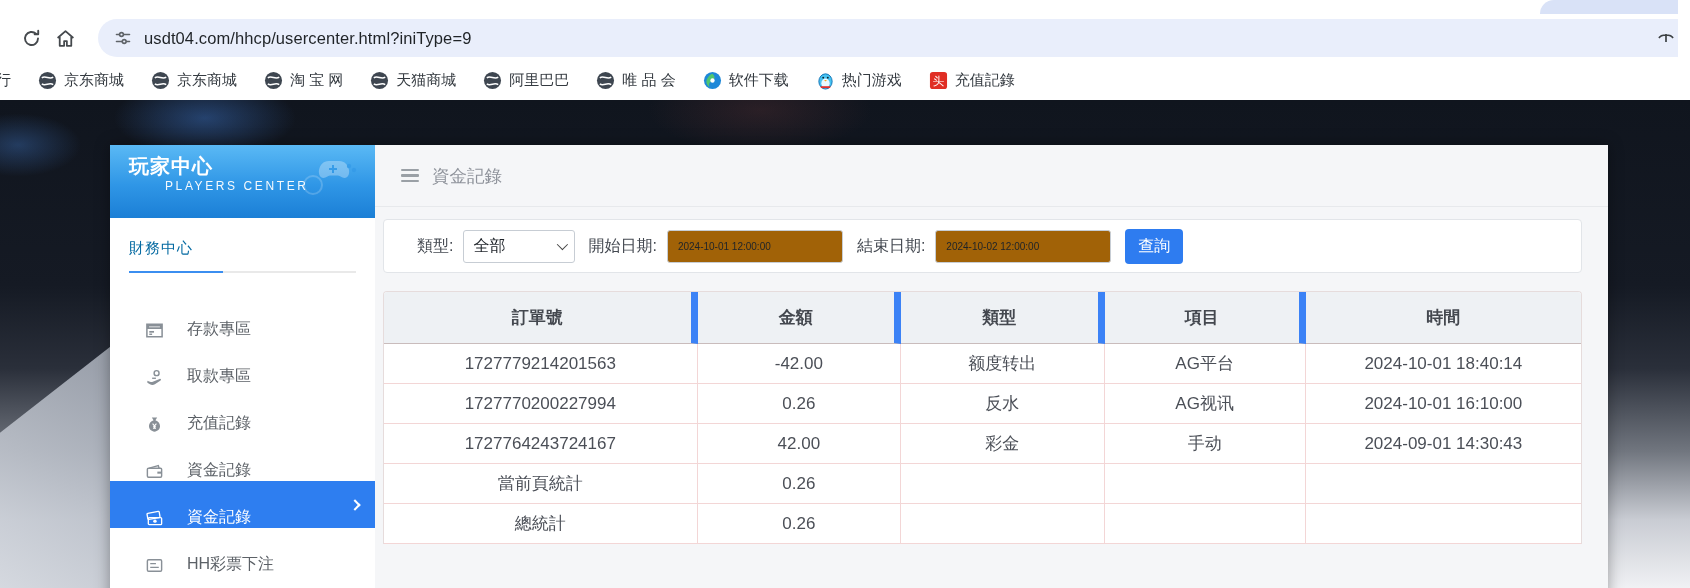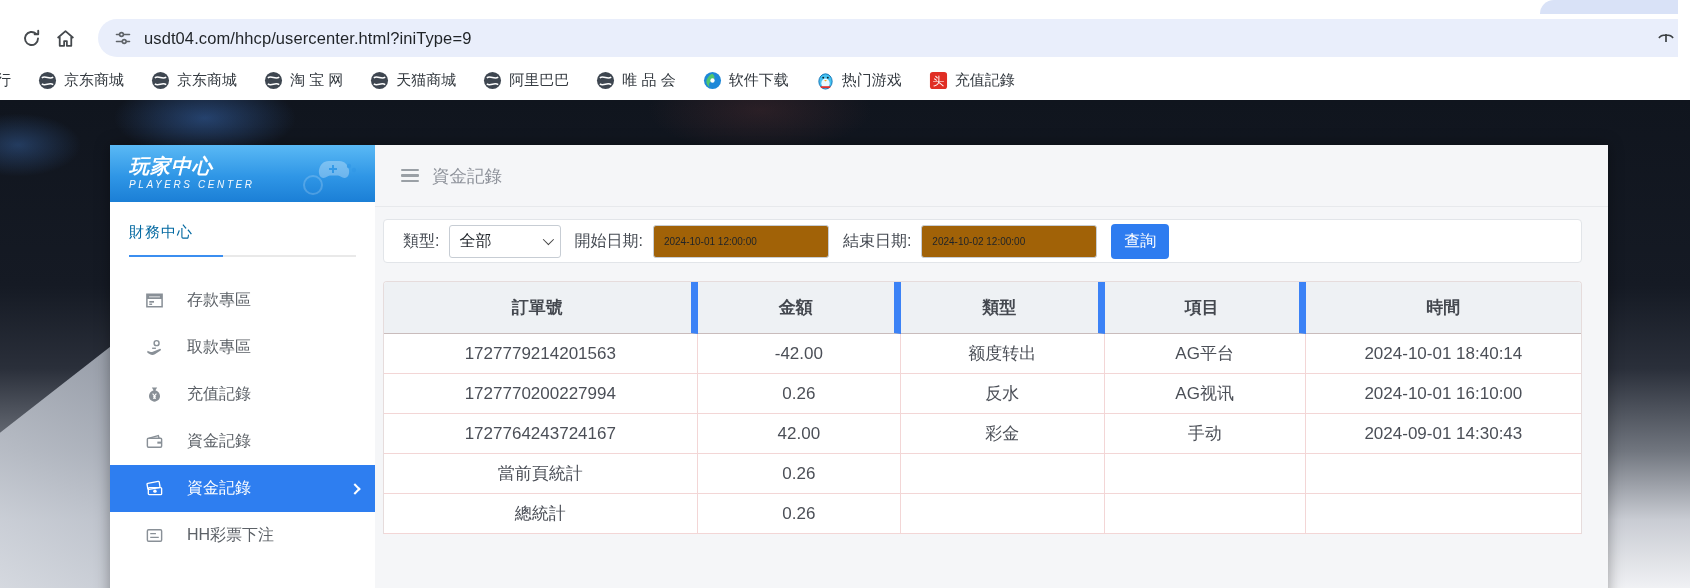--- a/index.html
+++ b/index.html
@@ -34,45 +34,45 @@
       linear-gradient(180deg, #10151e 0%, #151a24 38%, #2a2f3a 55%, #71767f 72%, #c9ccd3 86%, #f0f1f4 100%);
   }
   .wedge { position:absolute; left:-120px; bottom:-190px; width:460px; height:380px;
     background:linear-gradient(90deg, #e6e9ee 0%, #aeb4bf 80%); transform:rotate(-38deg); opacity:.85; }
 
   
   .card { position:absolute; top:45px; left:110px; right:82px; height:600px; background:#fff; display:flex; box-shadow:0 0 14px rgba(0,0,0,.35); }
 
   
   .sidebar { width:265px; flex:0 0 265px; background:#fff; }
-  .sb-header { height:57px; background:linear-gradient(180deg, #5ab9f5 0%, #2f96e6 55%, #1b7fd6 100%); color:#fff; padding:9px 0 0 19px; position:relative; overflow:hidden;font-style:italic; }
+  .sb-header { height:73px; background:linear-gradient(180deg, #5ab9f5 0%, #2f96e6 55%, #1b7fd6 100%); color:#fff; padding:9px 0 0 19px; position:relative; overflow:hidden; }
   .sb-title { font-size:20px; font-weight:bold; letter-spacing:1px; line-height:24px; }
-  .sb-sub { font-size:10px; letter-spacing:2.6px; opacity:.95; margin-top:1px; }
+  .sb-sub { font-size:12px; letter-spacing:2.6px; opacity:.95; margin-top:1px;margin-left:36px; }
   .sb-decor { position:absolute; right:8px; top:6px; opacity:.55; }
   .finance { padding:21px 19px 0; }
   .finance-label { font-size:15px; color:#0369a1; letter-spacing:1px; }
   .finance-underline { margin-top:13px; height:2px; background:#e9e9e9; position:relative; }
   .finance-underline::before { content:""; position:absolute; left:0; top:0; width:94px; height:2px; background:#3b8ef0; }
   .menu { padding-top:20px; }
-  .menu-item { height:47px; display:flex; align-items:center; padding-left:35px; gap:23px; font-size:16px; color:#5c6167; cursor:pointer; position:relative; }
+  .menu-item { height:47px; display:flex; align-items:flex-end; padding-left:35px; gap:23px; font-size:16px; color:#5c6167; cursor:pointer; position:relative; }
   .menu-item .mi-icon { width:19px; height:19px; display:flex; color:#899097; }
   .menu-item .mi-icon svg { width:19px; height:19px; }
   .menu-item.active { background:#2e7ef0; color:#fff; }
   .menu-item.active .mi-icon { color:#fff; }
   .chev { display:none; position:absolute; right:16px; top:50%; width:8px; height:8px; border-right:2px solid #fff; border-top:2px solid #fff; transform:translateY(-50%) rotate(45deg); }
   .menu-item.active .chev { display:block; }
 
   
   .main { flex:1; background:#f5f6f8; display:flex; flex-direction:column; min-width:0; }
   .main-header { height:62px; flex:0 0 62px; display:flex; align-items:center; gap:13px; padding-left:26px; border-bottom:1px solid #e7e9ec; color:#8f939b; font-size:17.5px; }
   .hamburger { width:18px; display:flex; flex-direction:column; gap:3px; }
   .hamburger span { display:block; height:2.5px; background:#9aa0a6; border-radius:1px; }
   .main-body { padding:12px 26px 0 8px; }
 
-  .filter-box { height:44px; background:#fff; border:1px solid #e2e5e9; border-radius:4px; display:flex; align-items:center; padding:0 19px; font-size:16px; color:#454a52; }
+  .filter-box { height:54px; background:#fff; border:1px solid #e2e5e9; border-radius:4px; display:flex; align-items:center; padding:0 33px; font-size:16px; color:#454a52; }
   .f-label { margin-right:10px; white-space:nowrap; }
   .select { width:112px; height:33px; border:1px solid #c7cdd4; border-radius:3px; background:#fff; display:flex; align-items:center; justify-content:space-between; padding:0 9px; color:#1e2329; margin-right:13px; cursor:pointer; }
   .select .sel-chev { width:8px; height:8px; border-right:1.8px solid #444; border-bottom:1.8px solid #444; transform:rotate(45deg) translateY(-2px); }
   .date-input { width:176px; height:33px; border:1px solid #c7cdd4; border-radius:3px; background:#a16207; display:flex; align-items:center; padding:0 10px; color:#1e2329; font-size:10px; margin-right:14px; white-space:nowrap; }
   .btn-query { width:58px; height:35px; background:#2e7cf0; border:none; border-radius:4px; color:#fff; font-size:16px; display:flex; align-items:center; justify-content:center; cursor:pointer; font-family:inherit; }
 
   .table-wrap { margin-top:18px; border:1px solid #e6dcdc; border-bottom:none; border-radius:4px 4px 0 0; overflow:hidden; background:#fff; }
   table { width:100%; border-collapse:separate; border-spacing:0; table-layout:fixed; font-size:17px; color:#4b4f57; }
   thead th { background:#eef1f4; height:52px; font-weight:bold; color:#44484f; border-bottom:1px solid #c9bcbc; border-right:7px solid #3b82f6; text-align:center; }
   thead th:last-child { border-right:none; }

